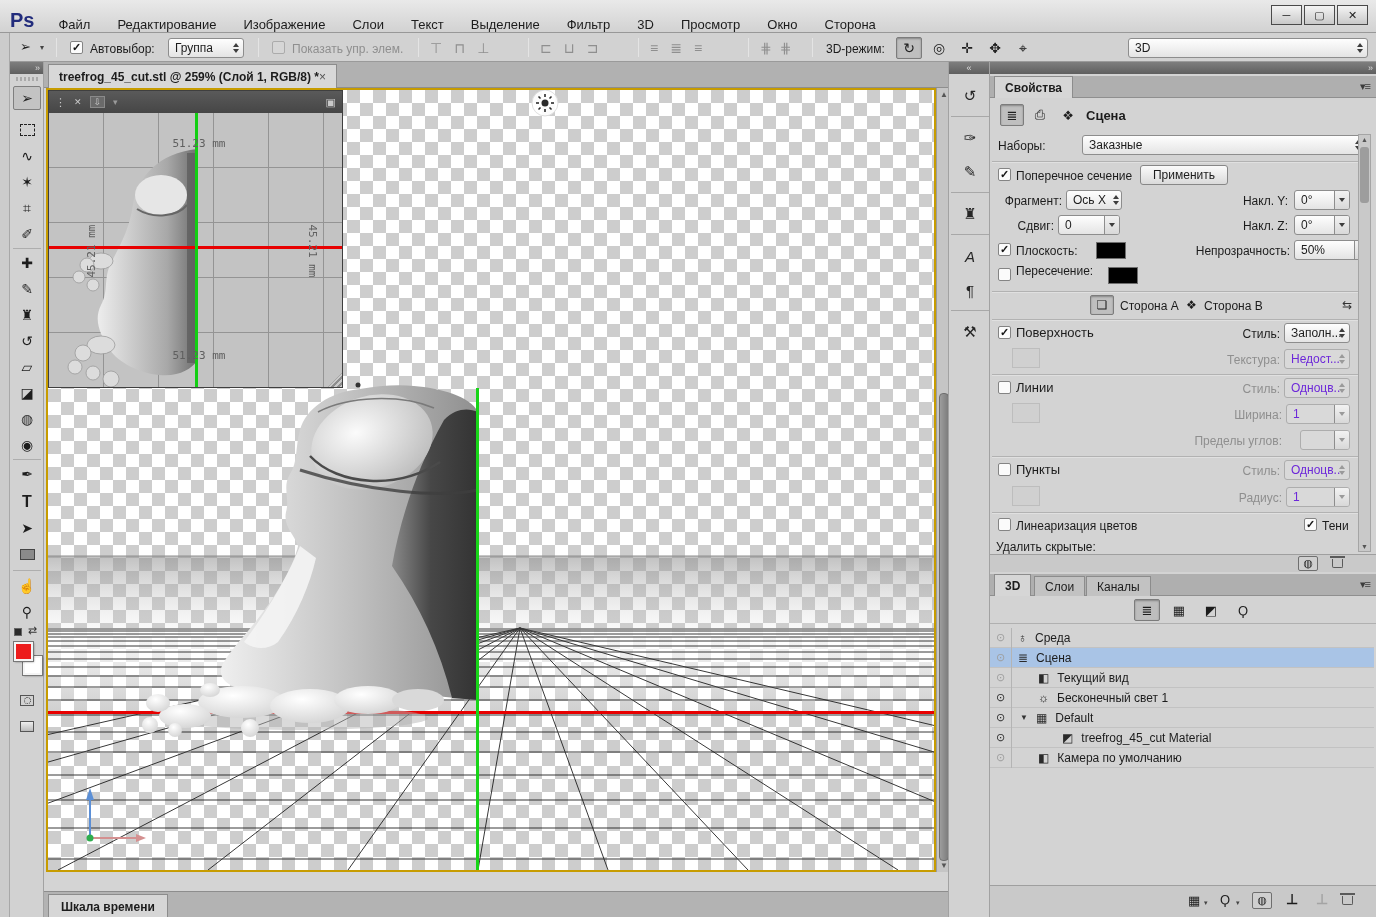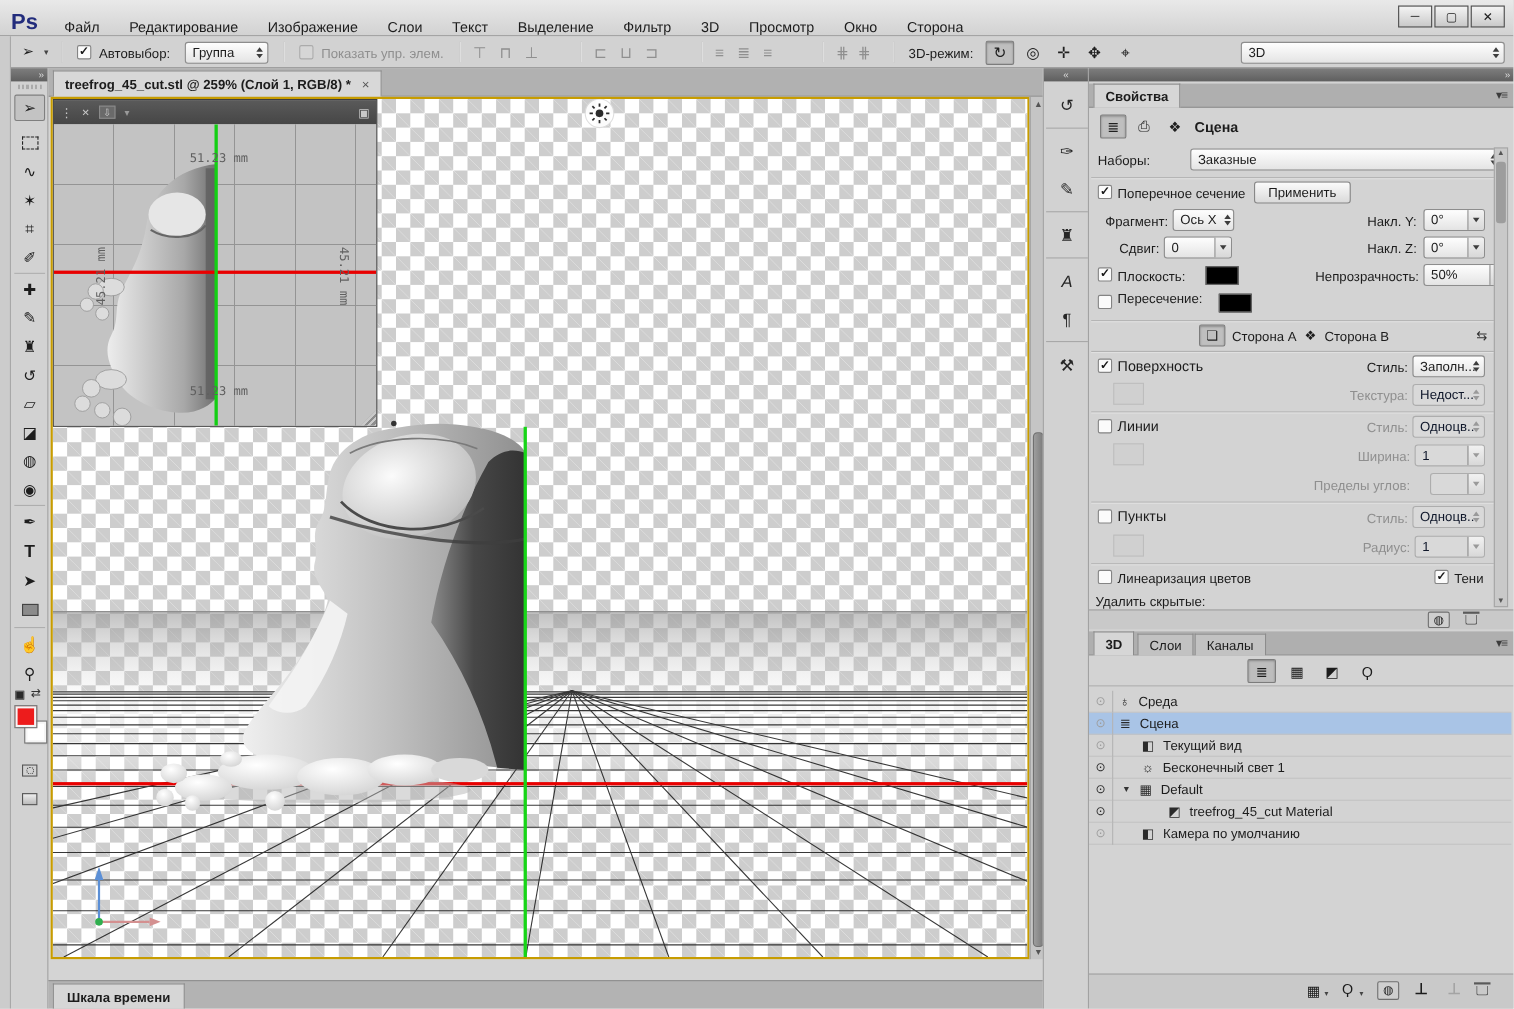--- a/index.html
+++ b/index.html
@@ -16,33 +16,33 @@
   .winbtn{width:31px;height:20px;border:1px solid #4a4a4a;background:linear-gradient(#f4f4f4,#c9c9c9);font-size:11px;display:flex;align-items:center;justify-content:center}
 
   
   .optionsbar{left:0;top:33px;width:1376px;height:29px;background:#d2d2d2;border-bottom:1px solid #9a9a9a}
   .grip-v{background:repeating-linear-gradient(to bottom,#b5b5b5 0 2px,transparent 2px 4px)}
   .osep{position:absolute;top:5px;width:1px;height:19px;background:#a5a5a5;border-right:1px solid #e4e4e4}
   .chk{position:absolute;width:13px;height:13px;background:#fbfbfb;border:1px solid #848484;border-radius:2px;font-size:11px;line-height:11px;text-align:center;color:#161616}
   .chk.on::after{content:"✓";font-weight:bold}
   .chk.dis{background:#d6d6d6;border-color:#ababab}
   .combo{position:absolute;height:20px;background:linear-gradient(#fefefe,#e4e4e4);border:1px solid #8d8d8d;border-radius:3px;font-size:12px;display:flex;align-items:center;padding:0 18px 0 6px;white-space:nowrap;overflow:hidden}
-  .combo.dis{color:#0f172a;background:#d9d9d9;border-color:#adadad}
+  .combo.dis{color:#6d28d9;background:#d9d9d9;border-color:#adadad}
   .ud{position:absolute;right:4px;top:4px;display:flex;flex-direction:column;gap:2px}
   .tri-u{width:0;height:0;border-left:3.5px solid transparent;border-right:3.5px solid transparent;border-bottom:4px solid #3d3d3d}
   .tri-d{width:0;height:0;border-left:3.5px solid transparent;border-right:3.5px solid transparent;border-top:4px solid #3d3d3d}
   .dis .tri-u{border-bottom-color:#9a9a9a}.dis .tri-d{border-top-color:#9a9a9a}
   .spinbtn{position:absolute;right:0;top:0;width:15px;height:18px;border-left:1px solid #8d8d8d;background:linear-gradient(#f2f2f2,#d8d8d8);display:flex;align-items:center;justify-content:center}
   .glyph-gray{color:#8f8f8f}
   .ibtn{position:absolute;display:flex;align-items:center;justify-content:center;border:1px solid transparent;border-radius:2px;color:#202020}
   .ibtn.sel{background:#bfbfbf;border-color:#7c7c7c;box-shadow:inset 0 1px 2px rgba(0,0,0,.3)}
 
   
   .tabbar{left:44px;top:62px;width:904px;height:26px;background:#b1b1b1;border-bottom:1px solid #8e8e8e}
-  .doctab{position:absolute;left:4px;top:2px;height:24px;background:#d8d8d8;border:1px solid #8c8c8c;border-bottom:none;display:flex;align-items:center;padding:0 10px;font-weight:bold;font-size:12px;gap:10px}
+  .doctab{position:absolute;left:4px;top:2px;height:24px;background:#d8d8d8;border:1px solid #8c8c8c;border-bottom:none;display:flex;align-items:center;padding:0 10px;font-weight:bold;font-size:12px;}
 
   
   .edgestrip{left:0;top:33px;width:10px;height:884px;background:#cccccc;border-right:1px solid #a8a8a8}
   .toolbar{left:10px;top:62px;width:34px;height:855px;background:#d2d2d2;border-right:1px solid #a2a2a2}
   .darkhdr{background:linear-gradient(#7e7e7e,#5f5f5f);color:#ddd;font-size:9px;display:flex;align-items:center;justify-content:flex-end;padding:0 3px}
   .tool{position:absolute;left:3px;width:28px;height:24px;display:flex;align-items:center;justify-content:center;font-size:14px;color:#1d1d1d}
   .tool.sel{background:#c3c3c3;border:1px solid #7f7f7f;border-radius:2px}
   .tsep{position:absolute;left:3px;width:28px;border-top:1px solid #aeaeae}
   .marq{width:15px;height:12px;border:1px dashed #222}
   .shaperect{width:15px;height:11px;background:#8b8b8b;border:1px solid #444}

